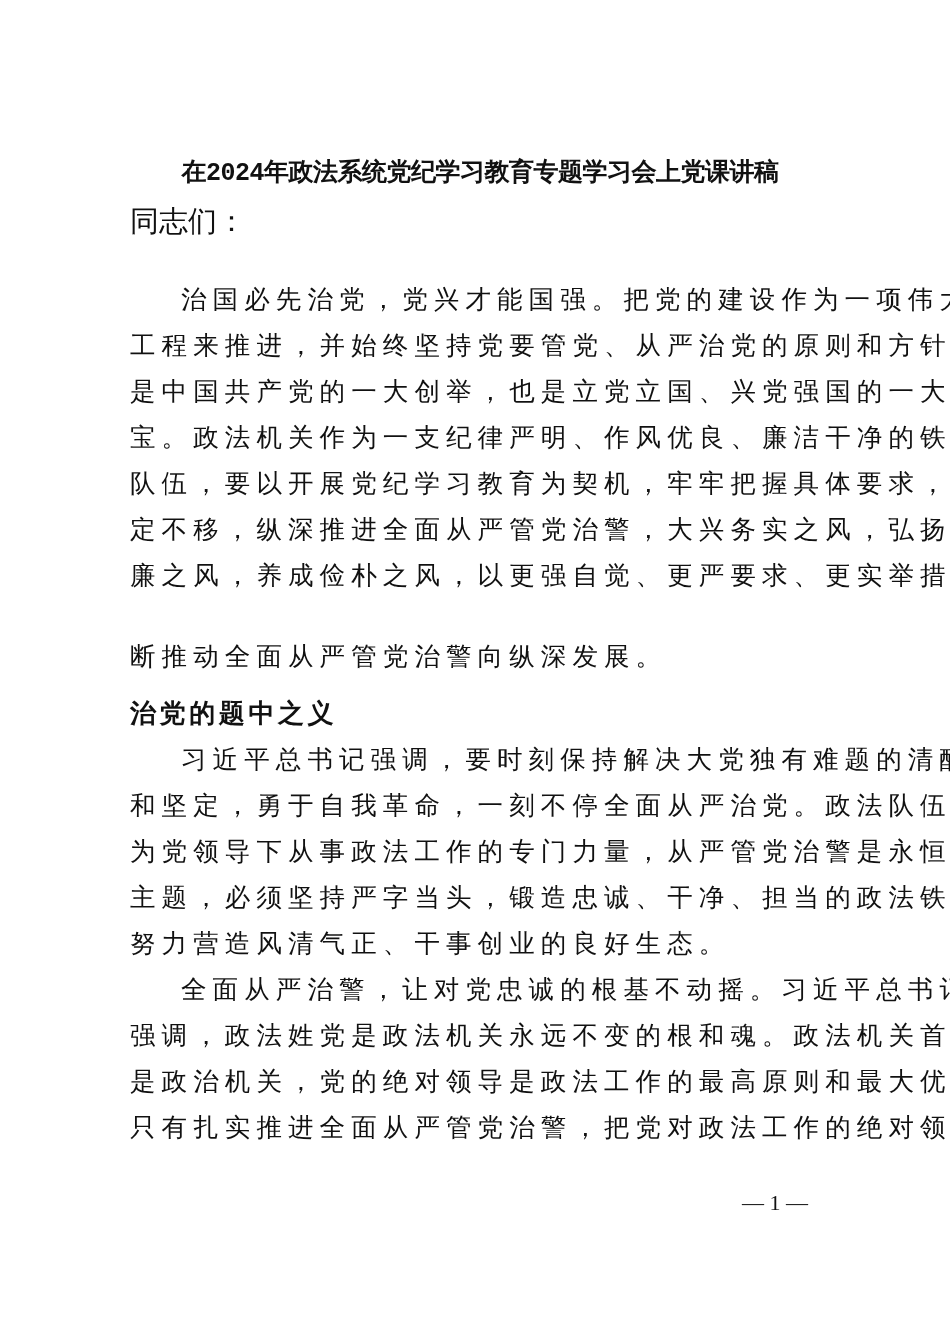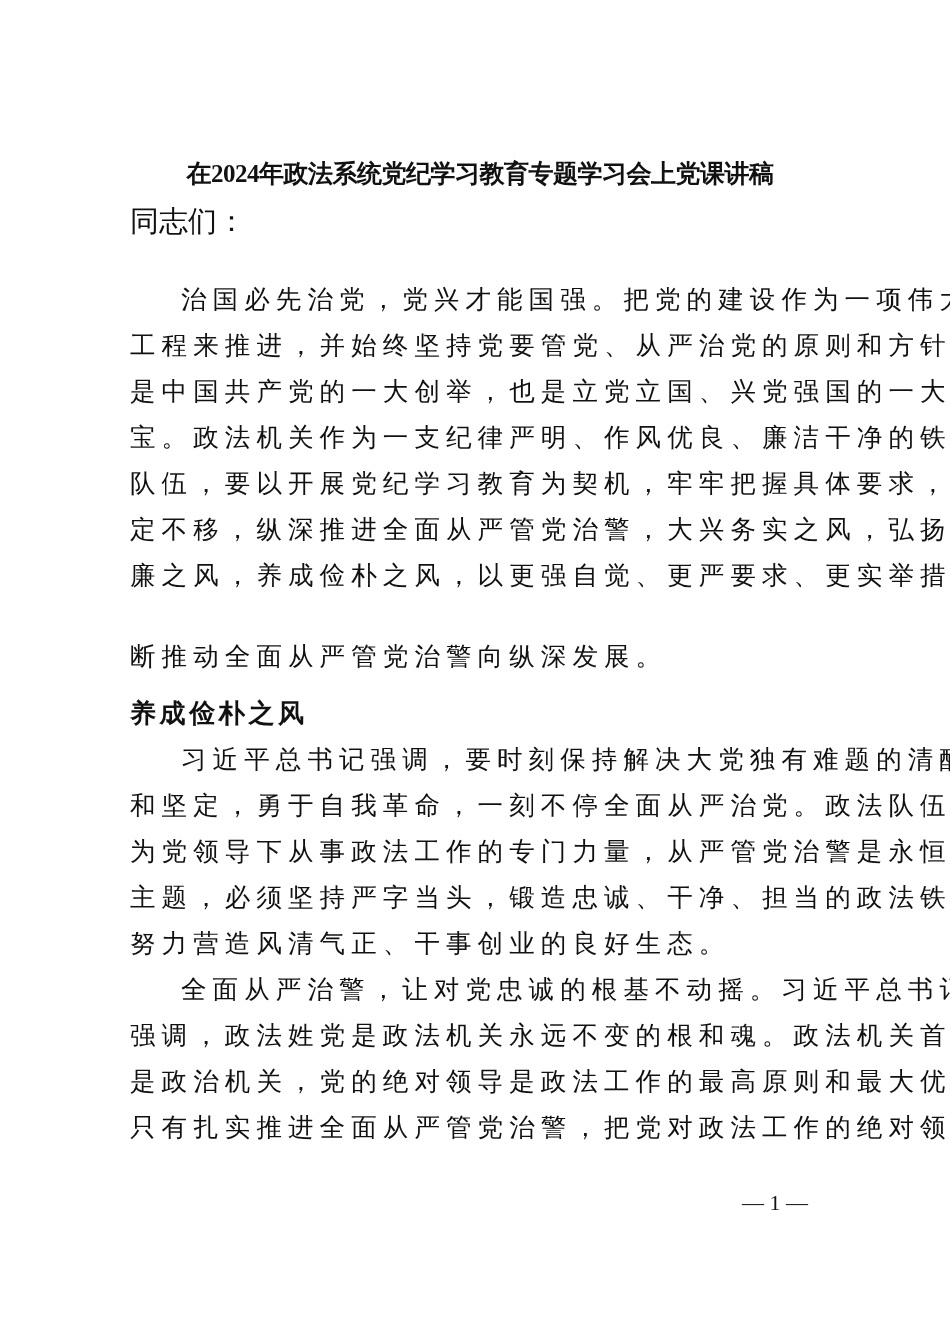--- a/index.html
+++ b/index.html
@@ -20,21 +20,21 @@
       width: 950px;
       height: 1344px;
       background: #ffffff;
     }
     .title {
       position: absolute;
       left: 130px;
       width: 700px;
       top: 157px;
       text-align: center;
-      font-family: Liberation Serif, serif;
+      font-family: Liberation Mono, monospace;
       font-weight: bold;
       font-size: 25px;
       line-height: 34px;
       letter-spacing: -0.5px;
       white-space: nowrap;
     }
     .salutation {
       position: absolute;
       left: 130px;
       top: 204px;
@@ -79,21 +79,21 @@
 
   <div class="line indent" style="top:282px">治国必先治党，党兴才能国强。把党的建设作为一项伟大</div>
   <div class="line" style="top:328px">工程来推进，并始终坚持党要管党、从严治党的原则和方针，</div>
   <div class="line" style="top:374px">是中国共产党的一大创举，也是立党立国、兴党强国的一大法</div>
   <div class="line" style="top:420px">宝。政法机关作为一支纪律严明、作风优良、廉洁干净的铁军</div>
   <div class="line" style="top:466px">队伍，要以开展党纪学习教育为契机，牢牢把握具体要求，坚</div>
   <div class="line" style="top:512px">定不移，纵深推进全面从严管党治警，大兴务实之风，弘扬清</div>
   <div class="line" style="top:558px">廉之风，养成俭朴之风，以更强自觉、更严要求、更实举措不</div>
   <div class="line" style="top:639px">断推动全面从严管党治警向纵深发展。</div>
 
-  <div class="line heading" style="top:696px">养成俭朴之风</div>
+  <div class="line heading" style="top:696px">治党的题中之义</div>
 
   <div class="line indent" style="top:742px">习近平总书记强调，要时刻保持解决大党独有难题的清醒</div>
   <div class="line" style="top:788px">和坚定，勇于自我革命，一刻不停全面从严治党。政法队伍作</div>
   <div class="line" style="top:834px">为党领导下从事政法工作的专门力量，从严管党治警是永恒的</div>
   <div class="line" style="top:880px">主题，必须坚持严字当头，锻造忠诚、干净、担当的政法铁军，</div>
   <div class="line" style="top:926px">努力营造风清气正、干事创业的良好生态。</div>
 
   <div class="line indent" style="top:972px">全面从严治警，让对党忠诚的根基不动摇。习近平总书记</div>
   <div class="line" style="top:1018px">强调，政法姓党是政法机关永远不变的根和魂。政法机关首先</div>
   <div class="line" style="top:1064px">是政治机关，党的绝对领导是政法工作的最高原则和最大优势。</div>

